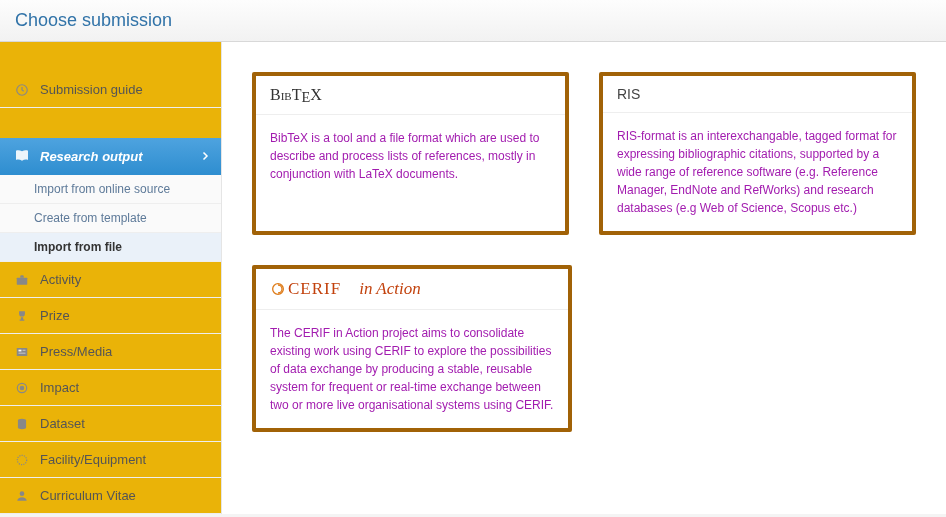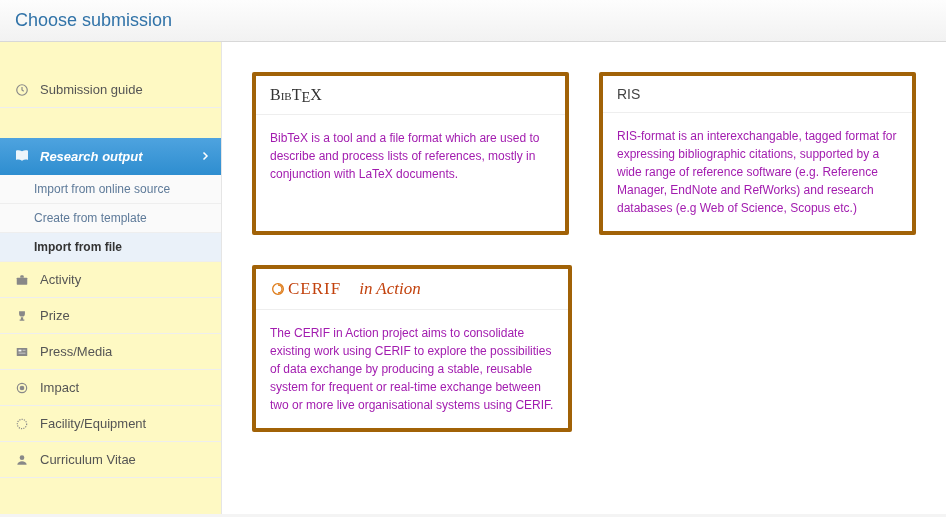--- a/index.html
+++ b/index.html
@@ -19,21 +19,21 @@
     color: #3173a8;
     font-size: 18px;
     font-weight: 400;
   }
   .layout {
     display: flex;
     height: calc(100% - 45px);
   }
   .sidebar {
     width: 222px;
-    background: #fef9c3;
+    background: #eab308;
     border-right: 1px solid #e5e5e5;
     padding-top: 30px;
   }
   .sidebar-top-item {
     display: flex;
     align-items: center;
     padding: 10px 12px;
     color: #555;
     font-size: 13px;
     border-bottom: 1px solid #eee;
@@ -207,20 +207,30 @@
     <div class="sidebar-top-item">
       <span class="sidebar-icon-wrap">
         <svg width="14" height="14" viewBox="0 0 24 24" fill="none" stroke="currentColor" stroke-width="2">
             <circle cx="12" cy="12" r="8"></circle>
             <circle cx="12" cy="12" r="3" fill="currentColor"></circle>
           </svg>
       </span>
       <span>Impact</span>
     </div>
 
+    <div class="sidebar-top-item">
+      <span class="sidebar-icon-wrap">
+        <svg width="14" height="14" viewBox="0 0 24 24" fill="currentColor">
+            <ellipse cx="12" cy="6" rx="7" ry="3"></ellipse>
+            <path d="M5 6v6c0 1.7 3.1 3 7 3s7-1.3 7-3V6"></path>
+            <path d="M5 12v6c0 1.7 3.1 3 7 3s7-1.3 7-3v-6"></path>
+          </svg>
+      </span>
+      <span>Dataset</span>
+    </div>
 
     <div class="sidebar-top-item">
       <span class="sidebar-icon-wrap">
         <svg width="14" height="14" viewBox="0 0 24 24" fill="none" stroke="currentColor" stroke-width="2" stroke-dasharray="2 2">
             <circle cx="12" cy="12" r="8"></circle>
           </svg>
       </span>
       <span>Facility/Equipment</span>
     </div>
 

